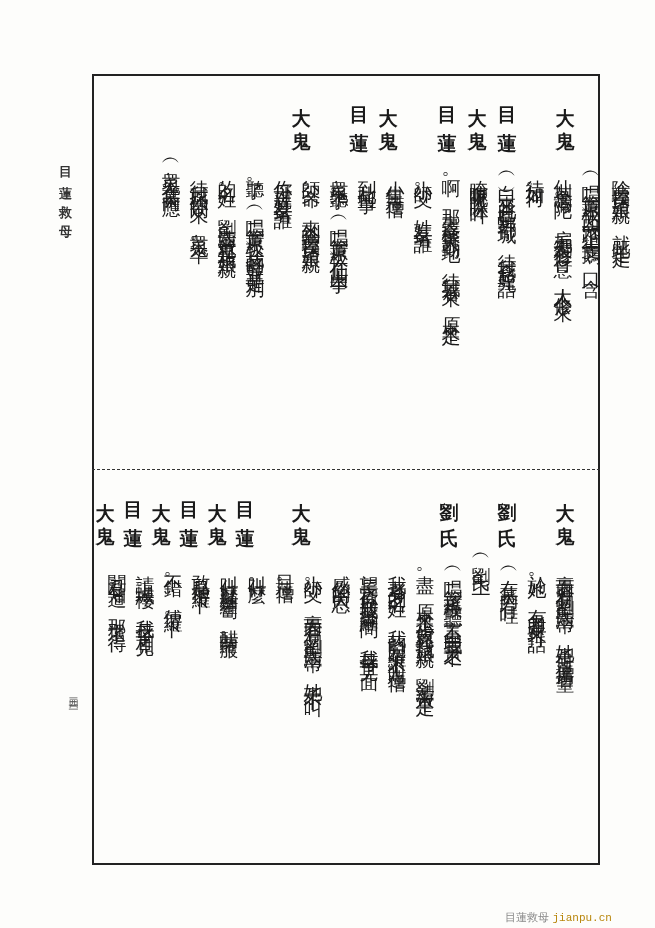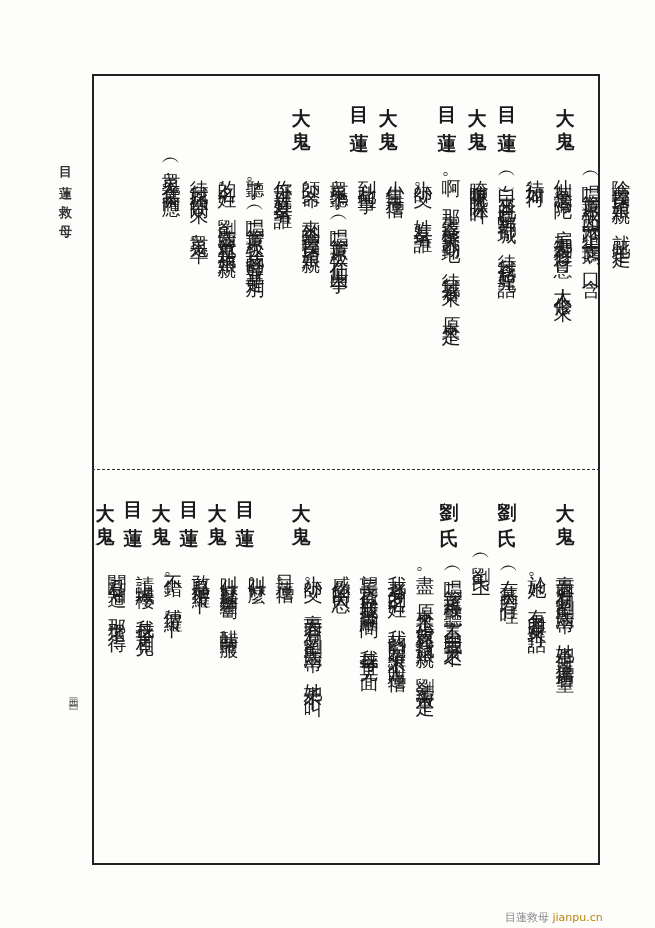--- a/index.html
+++ b/index.html
@@ -25,21 +25,21 @@
     }
     .page-number {
       position:absolute; left:66px; top:690px;
       writing-mode:vertical-rl; font-size:10px; color:#555; letter-spacing:2px;
     }
     .watermark {
       position:absolute; left:505px; top:910px;
       font-size:11px; color:#888; white-space:nowrap;
       font-family:"DejaVu Sans", sans-serif;
     }
-    .watermark .url { color:#b8860b; }
+    .watermark .url { color:#b8860b;font-family:Liberation Mono, monospace; }
     .half { position:absolute; left:92px; width:508px; }
     .half.top { top:76px; height:392px; }
     .half.bottom { top:471px; height:392px; }
     .col {
       position:absolute; width:24px;
       writing-mode:vertical-rl; text-orientation:upright;
       font-size:19px; line-height:24px; letter-spacing:5px;
       white-space:nowrap;
     }
     .speaker {

